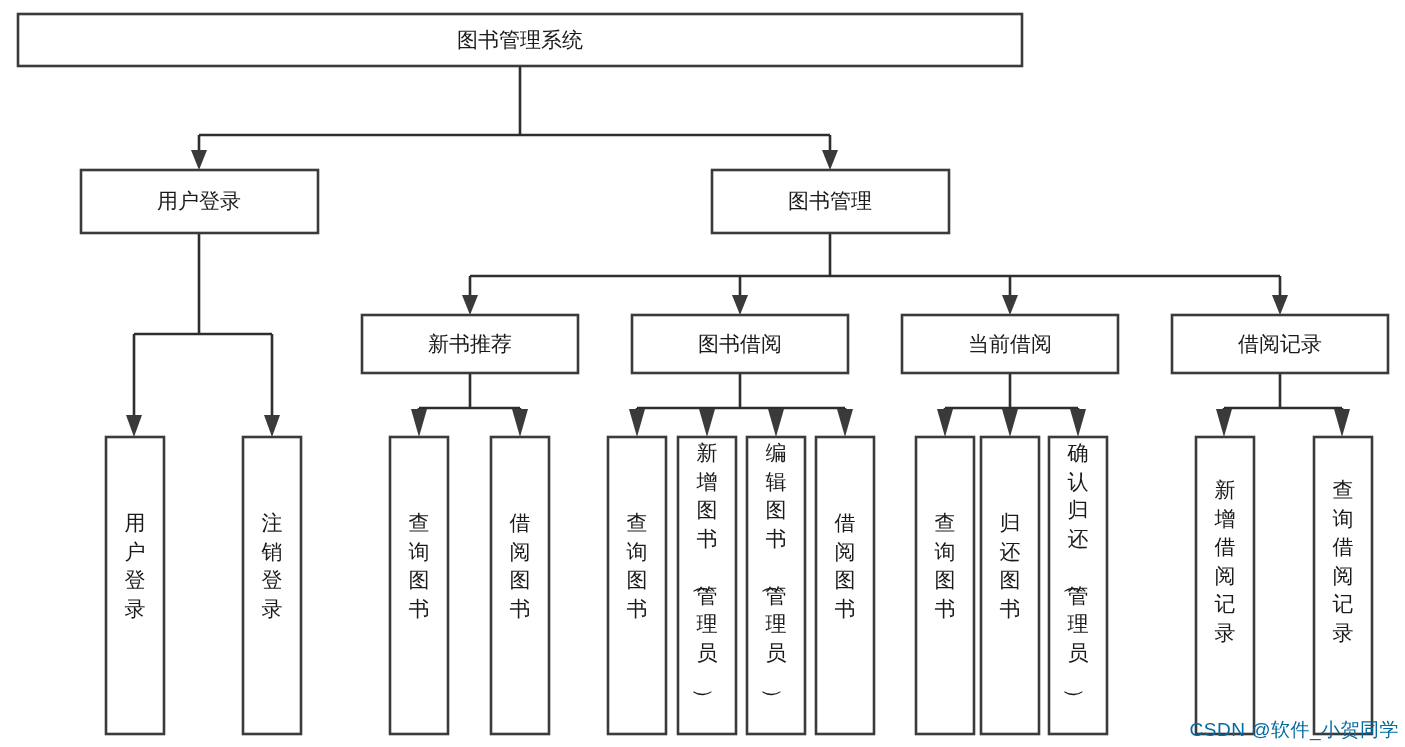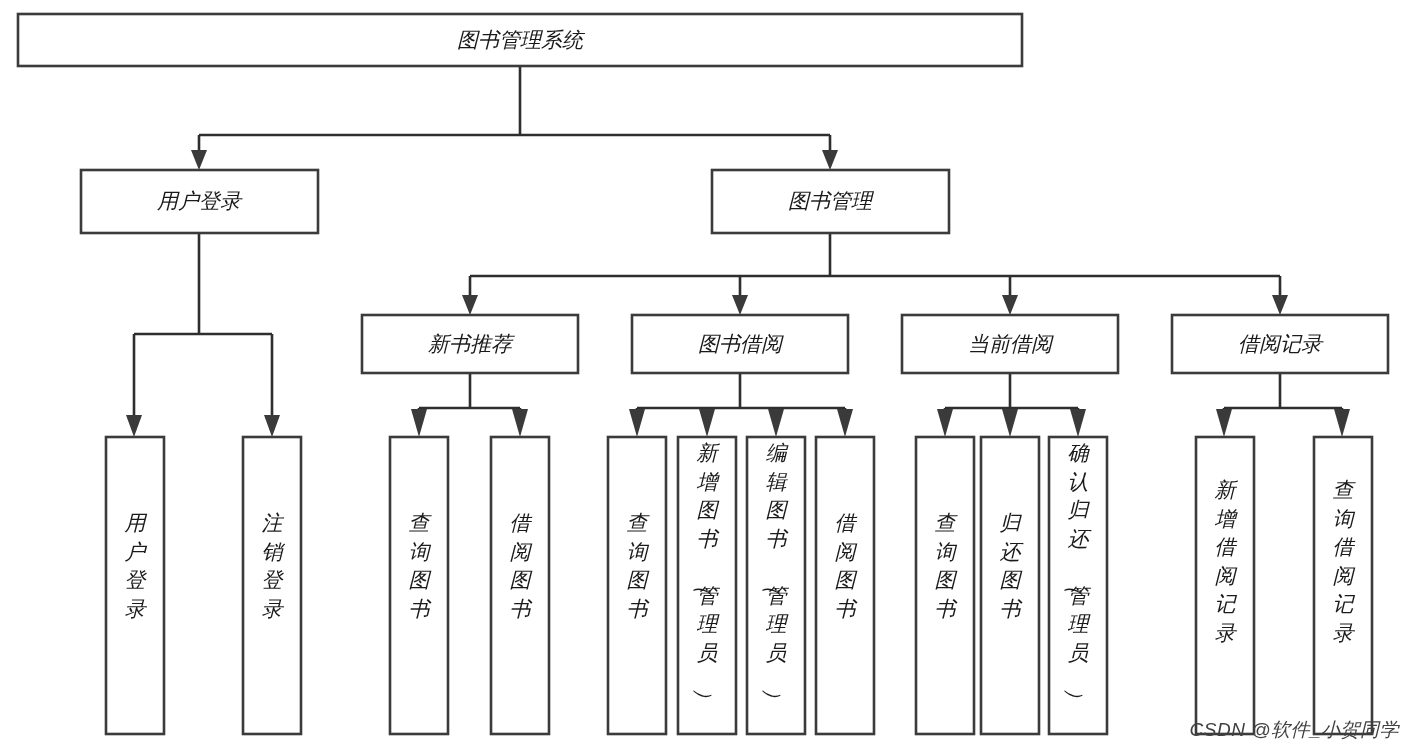--- a/index.html
+++ b/index.html
@@ -11,21 +11,20 @@
     width: 1405px;
     height: 747px;
     font-family: "Liberation Sans", "DejaVu Sans", sans-serif;
     overflow: hidden;
   }
   #diagram-root {
     position: relative;
     width: 1405px;
     height: 747px;
     background: #ffffff;
-    font-style: italic;
   }
   svg#tree-svg {
     position: absolute;
     top: 0;
     left: 0;
     width: 1405px;
     height: 747px;
   }
   .node-box {
     fill: #ffffff;
@@ -55,21 +54,21 @@
     font-size: 21px;
     fill: #1a1a1a;
     text-anchor: middle;
   }
   .watermark-text {
     position: absolute;
     right: 6px;
     bottom: 4px;
     font-family: "Liberation Sans", "DejaVu Sans", sans-serif;
     font-size: 19px;
-    color: #404040;
+    color: #0369a1;
     letter-spacing: 0.5px;
     white-space: nowrap;
     user-select: none;
   }
 </style>
 </head>
 <body>
 
 <div id="diagram-root">
 

